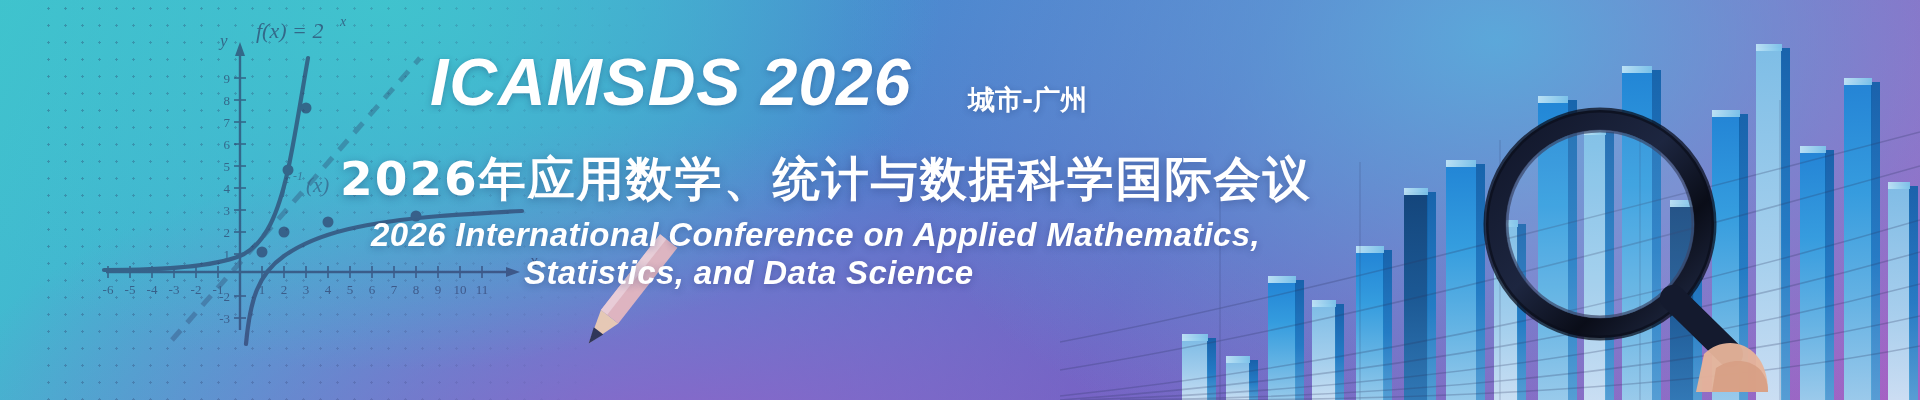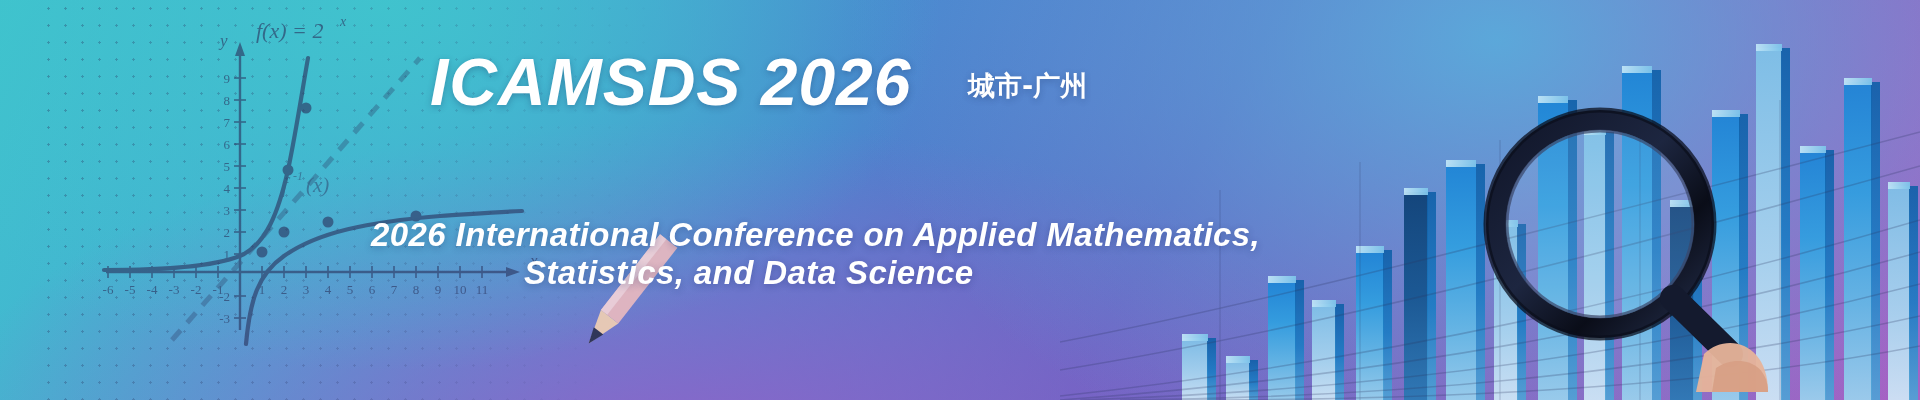--- a/index.html
+++ b/index.html
@@ -58,21 +58,21 @@
   #pencil{position:absolute;left:560px;top:232px;width:130px;height:130px;}
 
   
   #textblock{position:absolute;left:0;top:0;width:1920px;height:297px;}
   .t{position:absolute;color:#ffffff;white-space:nowrap;}
   #main-title{
     left:430px;top:44px;font-size:66px;font-weight:bold;font-style:italic;
     letter-spacing:1px;text-shadow:0 2px 7px rgba(20,40,90,.30);
   }
   #city{
-    left:968px;top:68px;font-size:27px;font-weight:bold;
+    left:968px;top:82px;font-size:27px;font-weight:bold;
     font-family:"DejaVu Sans","Liberation Sans",sans-serif;
     text-shadow:0 2px 6px rgba(20,40,90,.30);
   }
   #cn-title{
     left:340px;top:148px;font-size:47px;font-weight:bold;letter-spacing:2px;
     font-family:"DejaVu Sans","Liberation Sans",sans-serif;
     text-shadow:0 2px 8px rgba(25,40,95,.35);
   }
   #en-1{
     left:362px;top:216px;font-size:33px;font-style:italic;font-weight:bold;
@@ -339,17 +339,18 @@
       <path d="M205 206 L 262 262" stroke="#141a2e" stroke-width="26" stroke-linecap="round"></path>
 
       <path d="M236 262 C 258 240, 300 250, 300 300 L 228 300 Z" fill="#e7b49a" opacity="0.95"></path>
       <path d="M248 276 C 268 262, 300 268, 300 300 L 244 300 Z" fill="#d79e84" opacity="0.9"></path>
     </svg>
   </div>
 
   <div id="textblock">
     <div class="t" id="main-title">ICAMSDS 2026</div>
     <div class="t" id="city">城市-广州</div>
+    <div class="t" id="cn-title">2026年应用数学、统计与数据科学国际会议</div>
     <div class="t" id="en-1">2026 International Conference on Applied Mathematics,</div>
     <div class="t" id="en-2">Statistics, and Data Science</div>
   </div>
 
 </div>
 
 </body></html>

